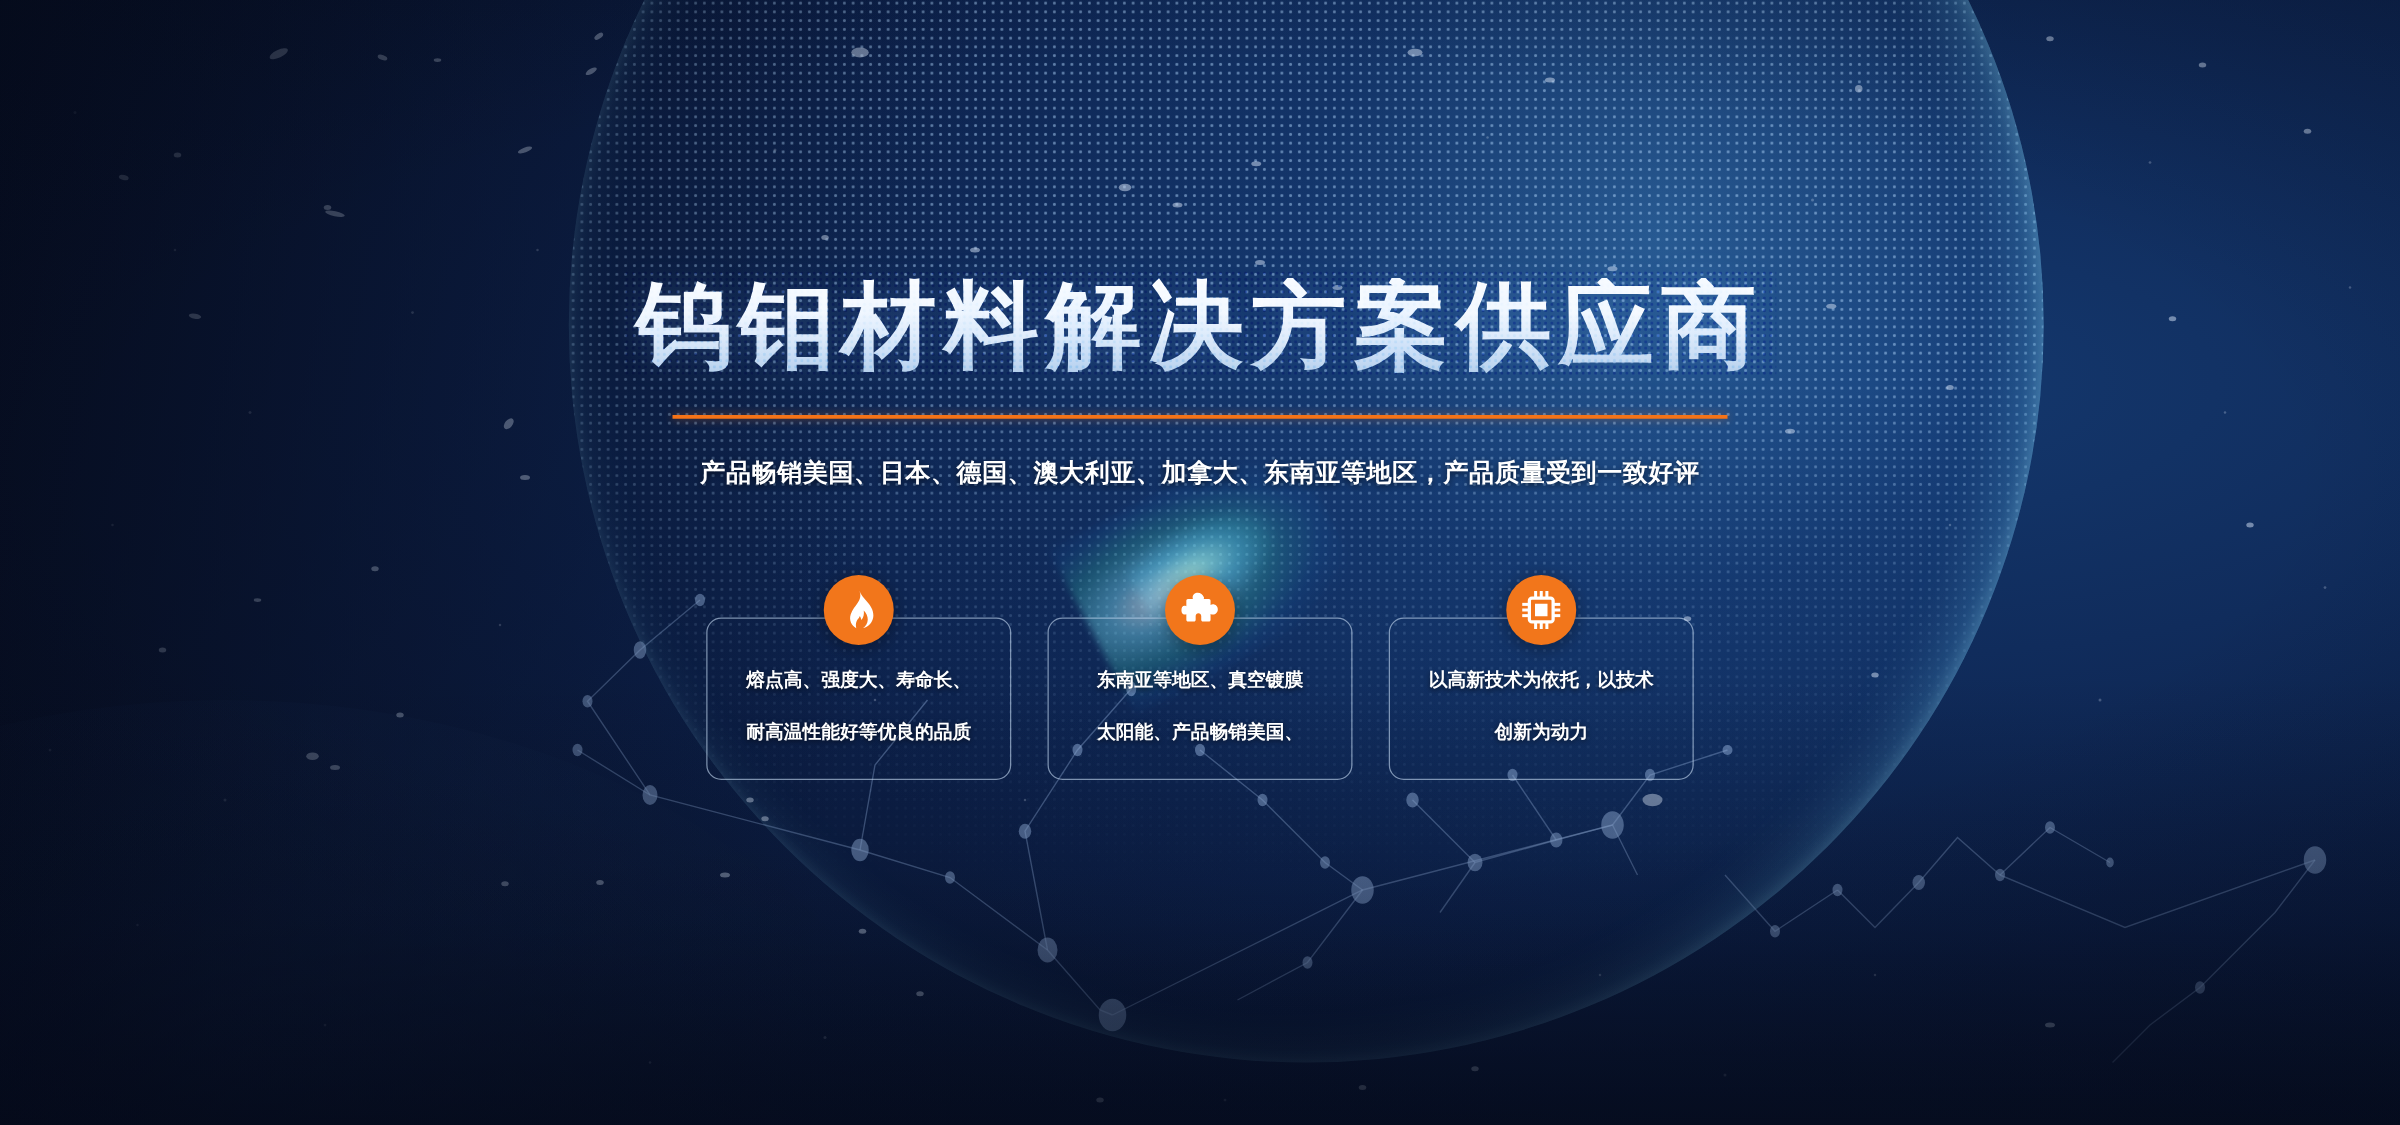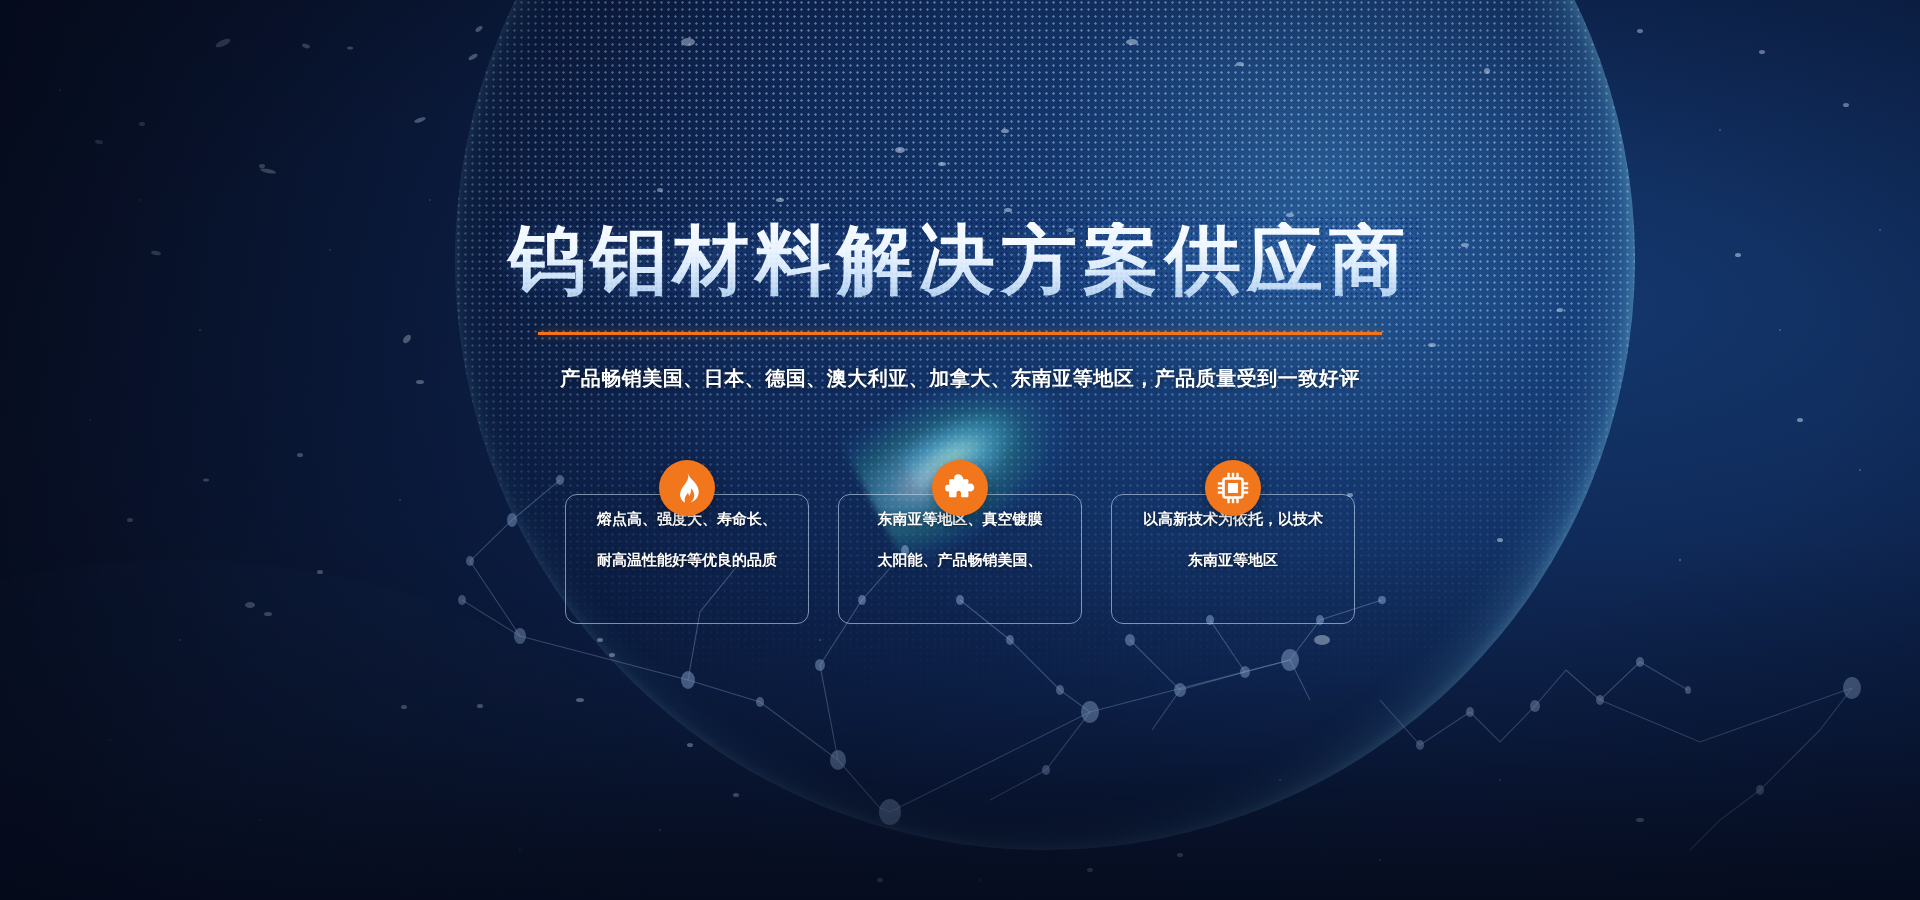--- a/index.html
+++ b/index.html
@@ -163,20 +163,21 @@
   .card {
     position: relative;
     width: 244px;
     height: 130px;
     border: 1px solid rgba(196,216,240,0.62);
     border-radius: 12px;
     box-sizing: border-box;
     display: flex;
     flex-direction: column;
     align-items: center;
+    justify-content: center;
     padding: 0 12px 4px 12px;
   }
   .card-icon {
     position: absolute;
     top: -35px;
     left: 50%;
     transform: translateX(-50%);
     width: 56px; height: 56px;
     border-radius: 50%;
     background: #f2761b;
@@ -413,17 +414,17 @@
           <rect x="19.3" y="26.2" width="2.4" height="5"></rect>
           <rect x="0.8" y="10.3" width="5" height="2.4"></rect>
           <rect x="0.8" y="14.8" width="5" height="2.4"></rect>
           <rect x="0.8" y="19.3" width="5" height="2.4"></rect>
           <rect x="26.2" y="10.3" width="5" height="2.4"></rect>
           <rect x="26.2" y="14.8" width="5" height="2.4"></rect>
           <rect x="26.2" y="19.3" width="5" height="2.4"></rect>
         </svg>
       </div>
       <div class="card-text l1">以高新技术为依托，以技术</div>
-      <div class="card-text l2">东南亚等地区</div>
+      <div class="card-text l2">创新为动力</div>
     </div>
 
   </div>
 </div>
 
 </body></html>

